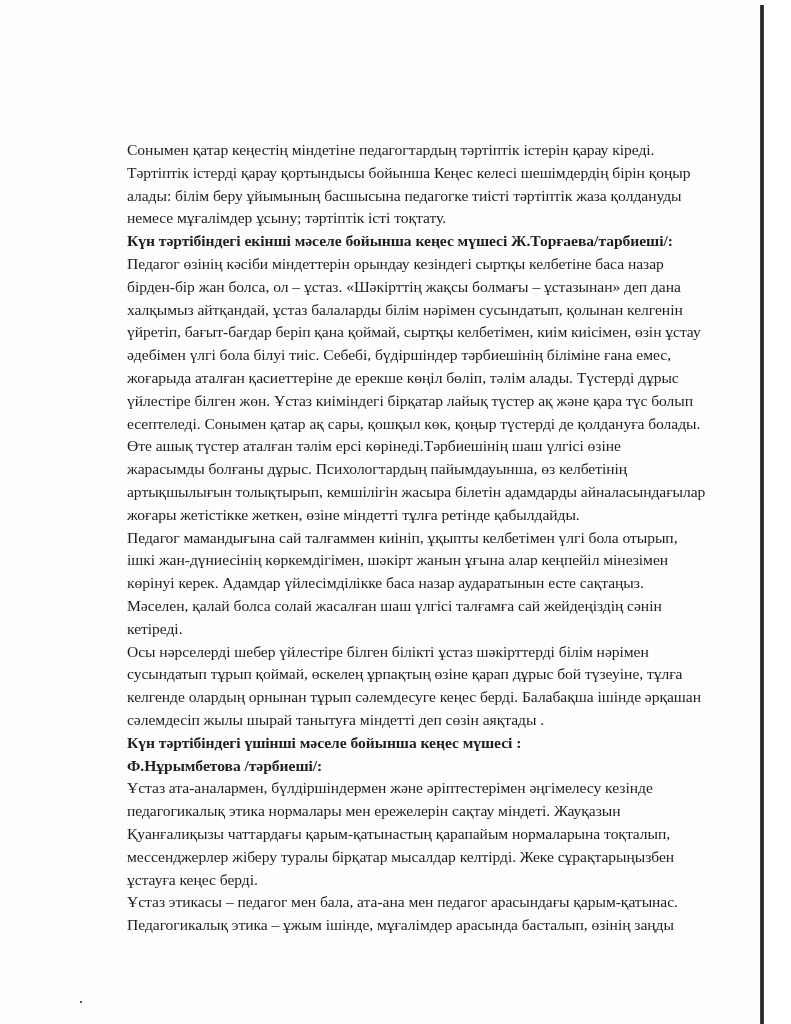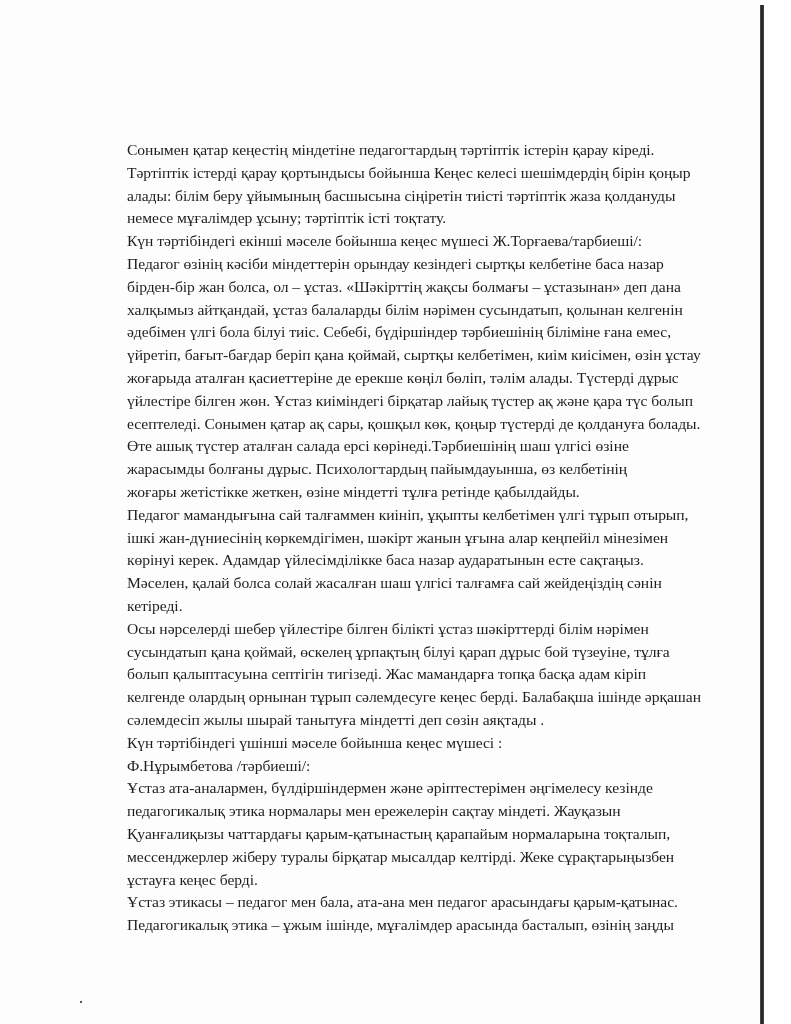--- a/index.html
+++ b/index.html
@@ -39,60 +39,60 @@
       margin-top: 40px;
     }
     .line {
       font-size: 15.6px;
       line-height: 22.8px;
       height: 22.8px;
       white-space: nowrap;
       letter-spacing: -0.05px;
     }
     .line.bold {
-      font-weight: normal;
+      font-weight: bold;
     }
     .stray-dot {
       position: absolute;
       left: 80px;
       top: 1001px;
       width: 2px;
       height: 2px;
       background: #555;
     }
   </style>
 </head>
 <body>
 
 <div class="page">
   <div class="text-block" id="text-block">
       <div class="line">Сонымен қатар кеңестің міндетіне педагогтардың тәртіптік істерін қарау кіреді.</div>
       <div class="line">Тәртіптік істерді қарау қортындысы бойынша Кеңес келесі шешімдердің бірін қоңыр</div>
-      <div class="line">алады: білім беру ұйымының басшысына сіңіретін тиісті тәртіптік жаза қолдануды</div>
+      <div class="line">алады: білім беру ұйымының басшысына педагогке тиісті тәртіптік жаза қолдануды</div>
       <div class="line">немесе мұғалімдер ұсыну; тәртіптік істі тоқтату.</div>
       <div class="line bold">Күн тәртібіндегі екінші мәселе бойынша кеңес мүшесі   Ж.Торғаева/тарбиеші/:</div>
       <div class="line">Педагог өзінің кәсіби міндеттерін орындау кезіндегі сыртқы келбетіне баса назар</div>
       <div class="line">бірден-бір жан болса, ол – ұстаз.  «Шәкірттің жақсы болмағы – ұстазынан» деп дана</div>
       <div class="line">халқымыз айтқандай, ұстаз балаларды білім нәрімен сусындатып, қолынан келгенін</div>
+      <div class="line">үйретіп, бағыт-бағдар беріп қана қоймай, сыртқы келбетімен, киім киісімен, өзін ұстау</div>
       <div class="line">әдебімен үлгі бола білуі тиіс. Себебі, бүдіршіндер тәрбиешінің біліміне ғана емес,</div>
-      <div class="line">үйретіп, бағыт-бағдар беріп қана қоймай, сыртқы келбетімен, киім киісімен, өзін ұстау</div>
       <div class="line">жоғарыда аталған қасиеттеріне де ерекше көңіл бөліп, тәлім алады. Түстерді дұрыс</div>
       <div class="line">үйлестіре білген жөн. Ұстаз киіміндегі бірқатар лайық түстер ақ және қара түс болып</div>
       <div class="line">есептеледі. Сонымен қатар  ақ сары, қошқыл көк, қоңыр түстерді де қолдануға болады.</div>
-      <div class="line">Өте ашық түстер аталған салада ерсі көрінеді.Тәрбиешінің шаш үлгісі өзіне</div>
+      <div class="line">Өте ашық түстер аталған тәлім ерсі көрінеді.Тәрбиешінің шаш үлгісі өзіне</div>
       <div class="line">жарасымды болғаны дұрыс. Психологтардың пайымдауынша, өз келбетінің</div>
+      <div class="line">артықшылығын толықтырып, кемшілігін жасыра білетін адамдарды айналасындағылар</div>
       <div class="line">жоғары жетістікке жеткен, өзіне міндетті тұлға ретінде қабылдайды.</div>
-      <div class="line">Педагог мамандығына сай талғаммен киініп, ұқыпты келбетімен үлгі тұрып отырып,</div>
+      <div class="line">Педагог мамандығына сай талғаммен киініп, ұқыпты келбетімен үлгі бола отырып,</div>
       <div class="line">ішкі жан-дүниесінің көркемдігімен, шәкірт жанын ұғына алар кеңпейіл мінезімен</div>
       <div class="line">көрінуі керек. Адамдар үйлесімділікке баса назар аударатынын есте сақтаңыз.</div>
       <div class="line">Мәселен, қалай болса солай жасалған шаш үлгісі талғамға сай жейдеңіздің сәнін</div>
       <div class="line">кетіреді.</div>
       <div class="line">Осы нәрселерді шебер үйлестіре білген білікті ұстаз шәкірттерді білім нәрімен</div>
-      <div class="line">сусындатып қана қоймай, өскелең ұрпақтың білуі қарап дұрыс бой түзеуіне, тұлға</div>
-      <div class="line">болып қалыптасуына септігін тигізеді. Жас мамандарға топқа басқа адам кіріп</div>
+      <div class="line">сусындатып тұрып қоймай, өскелең ұрпақтың өзіне қарап дұрыс бой түзеуіне, тұлға</div>
       <div class="line">келгенде олардың орнынан тұрып сәлемдесуге  кеңес берді. Балабақша ішінде әрқашан</div>
       <div class="line">сәлемдесіп жылы шырай танытуға міндетті деп сөзін аяқтады .</div>
       <div class="line bold">Күн тәртібіндегі үшінші  мәселе бойынша кеңес мүшесі :</div>
       <div class="line bold">Ф.Нұрымбетова /тәрбиеші/:</div>
       <div class="line">Ұстаз  ата-аналармен, бүлдіршіндермен және әріптестерімен әңгімелесу кезінде</div>
       <div class="line">педагогикалық этика нормалары мен ережелерін сақтау міндеті. Жауқазын</div>
       <div class="line">Қуанғалиқызы чаттардағы қарым-қатынастың қарапайым нормаларына тоқталып,</div>
       <div class="line">мессенджерлер жіберу туралы бірқатар мысалдар келтірді. Жеке сұрақтарыңызбен</div>
       <div class="line">ұстауға кеңес берді.</div>
       <div class="line">Ұстаз этикасы – педагог мен бала, ата-ана мен педагог арасындағы қарым-қатынас.</div>

